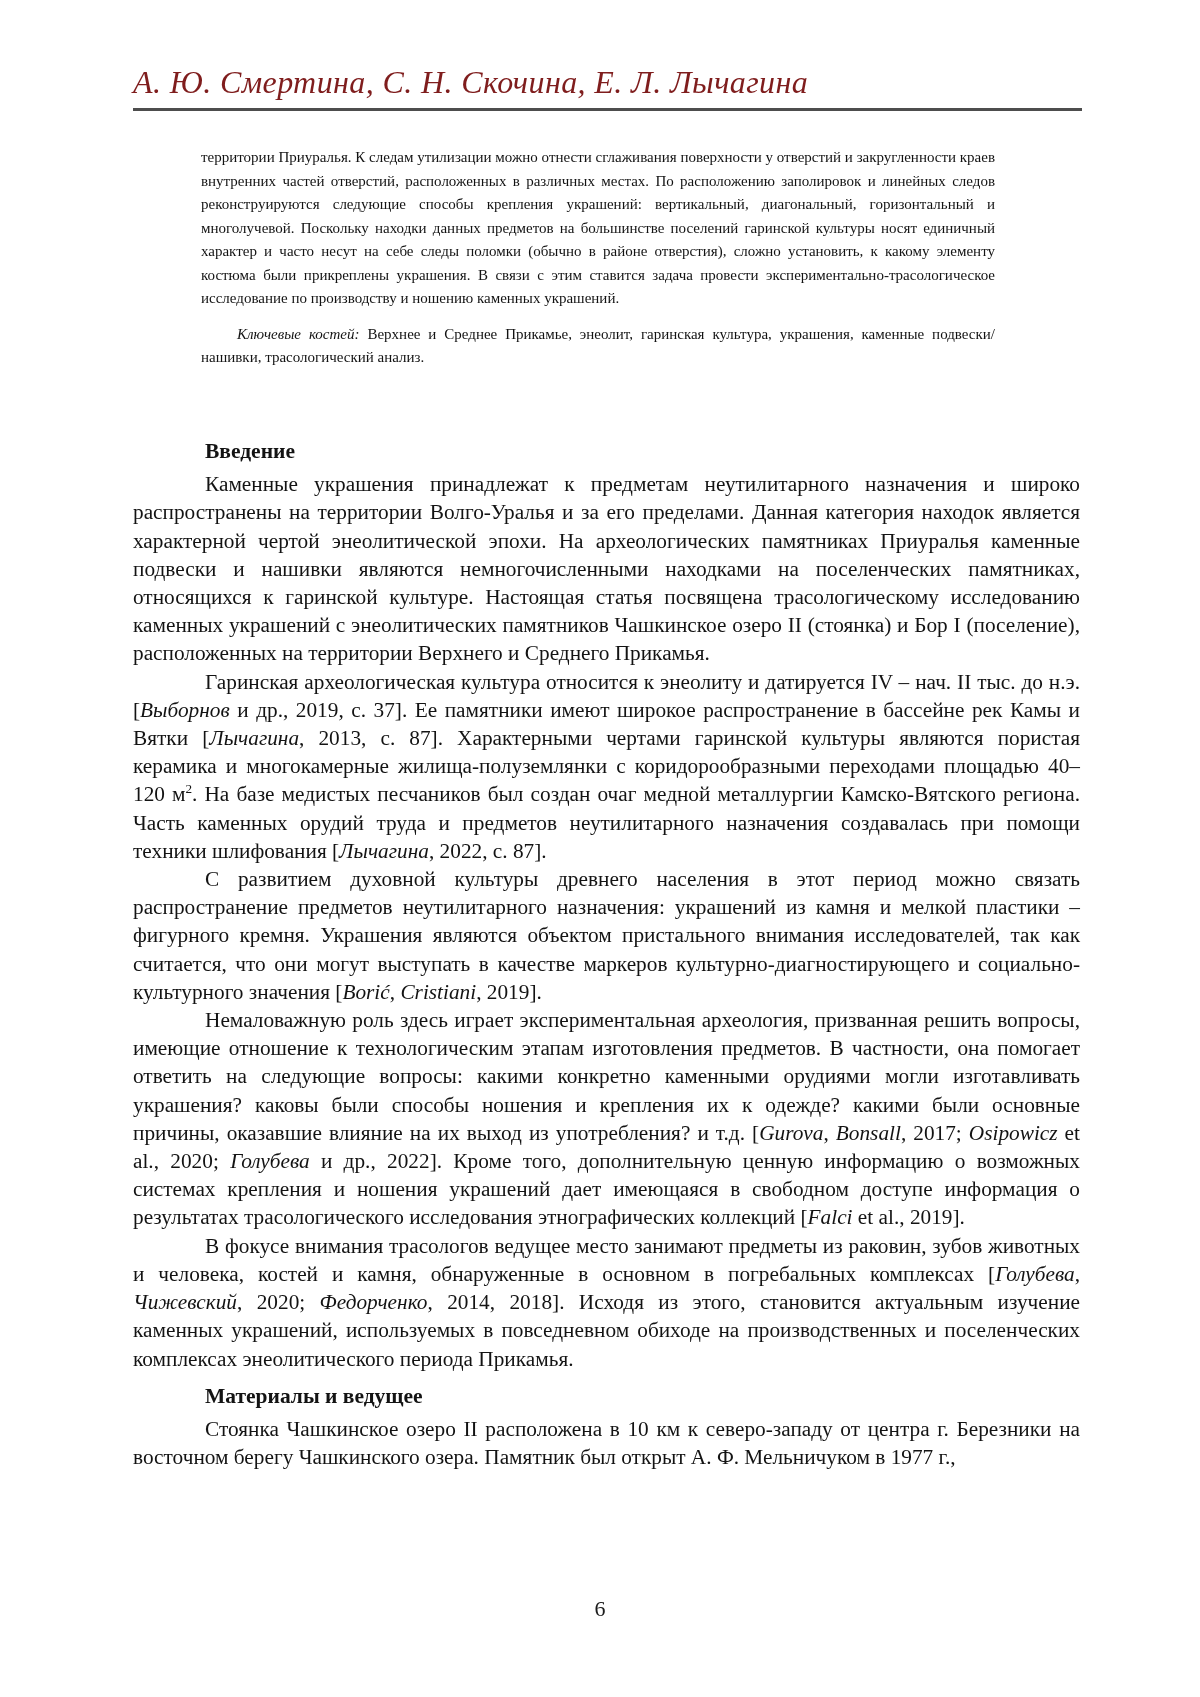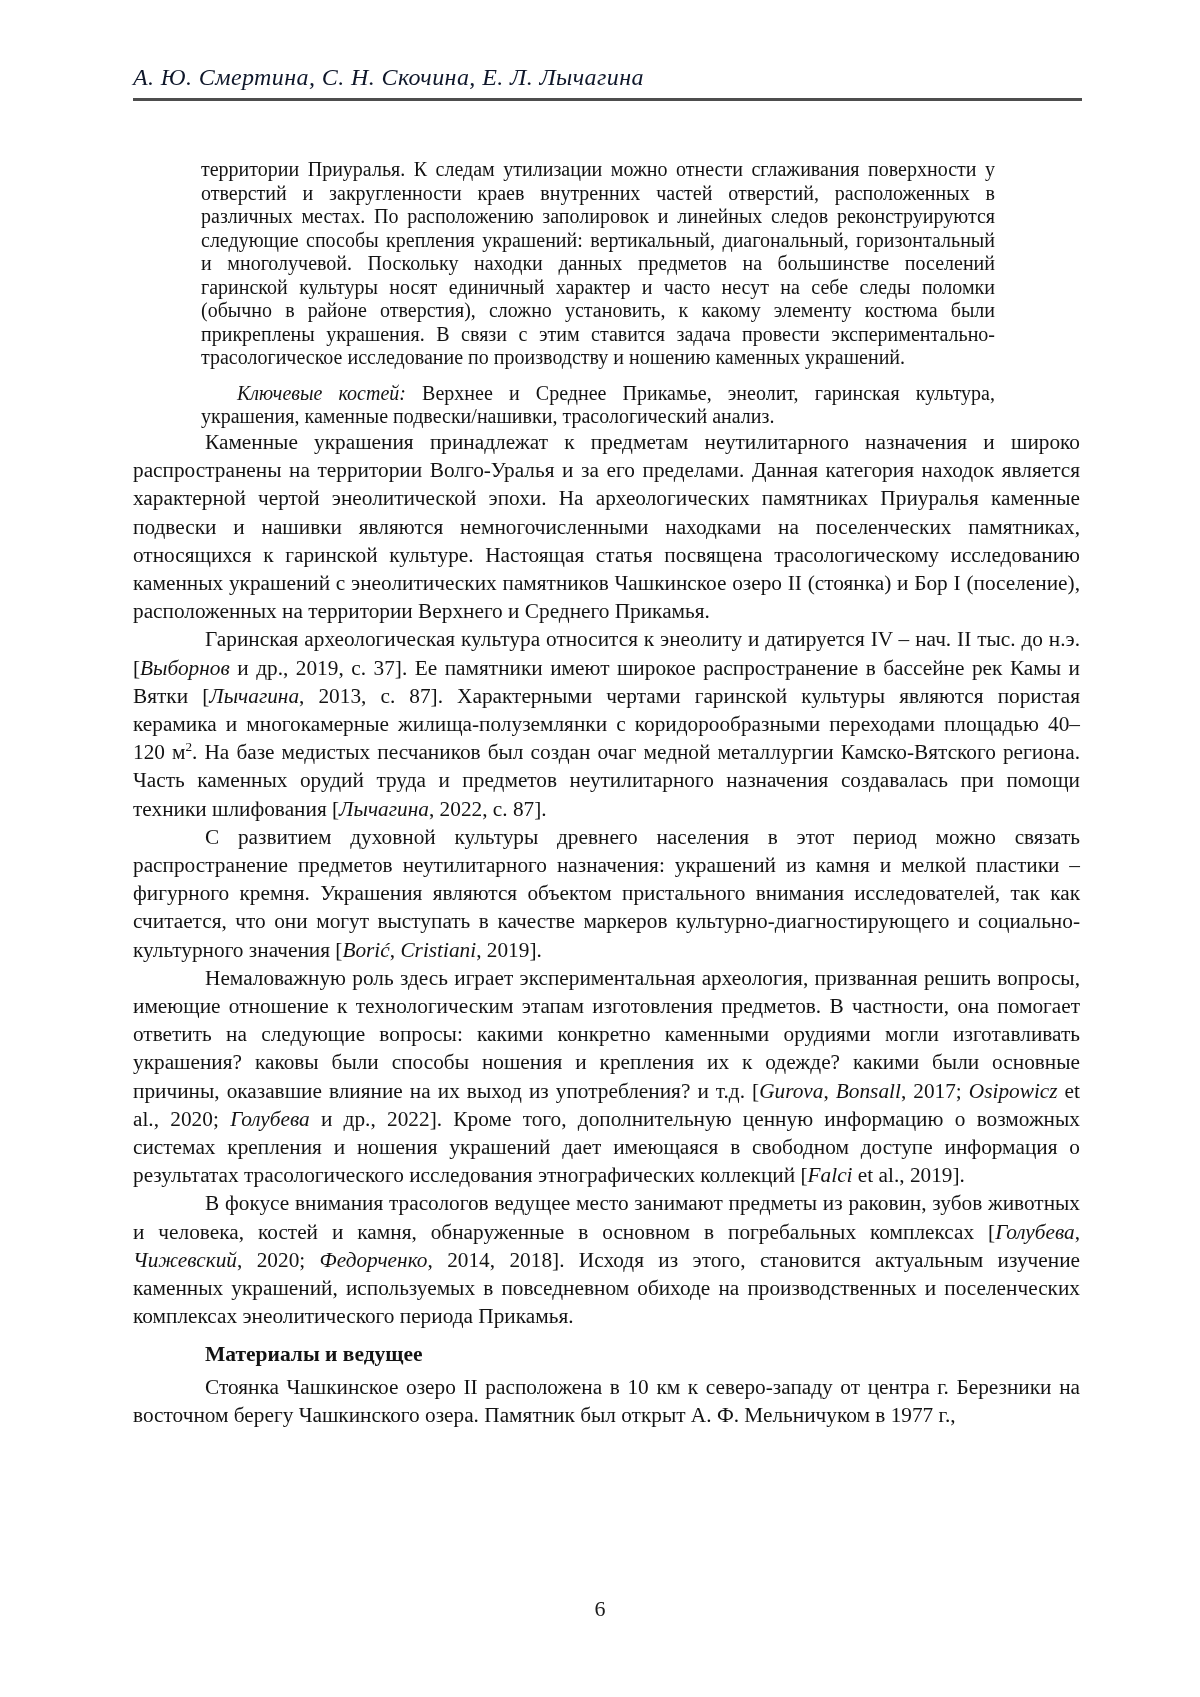--- a/index.html
+++ b/index.html
@@ -18,39 +18,38 @@
   }
   
   .running-header {
     position: absolute;
     left: 133px;
     right: 118px;
     top: 64px;
   }
   .authors {
     font-style: italic;
-    font-size: 24px;
+    font-size: 32px;
     letter-spacing: 0.4px;
-    color: #0f172a;
+    color: #7f1d1d;
   }
   .header-rule {
     margin-top: 7px;
     height: 3px;
     background: #4d4d4d;
   }
   
   .abstract {
     position: absolute;
     left: 201px;
     width: 794px;
     top: 146px;
-    font-size: 20px;
+    font-size: 15px;
     line-height: 23.5px;
     text-align: justify;
-    margin-top: 12px;
   }
   .abstract p { margin: 0; }
   .abstract p.keywords {
     margin-top: 12px;
     text-indent: 36px;
   }
   
   .body-text {
     position: absolute;
     left: 133px;
@@ -99,20 +98,21 @@
     <div class="authors">А. Ю. Смертина, С. Н. Скочина, Е. Л. Лычагина</div>
     <div class="header-rule"></div>
   </header>
 
   <section class="abstract">
       <p class="para"><span>территории Приуралья. К следам утилизации можно отнести сглаживания поверхности у отверстий и закругленности краев внутренних частей отверстий, расположенных в различных местах. По расположению заполировок и линейных следов реконструируются следующие способы крепления украшений: вертикальный, диагональный, горизонтальный и многолучевой. Поскольку находки данных предметов на большинстве поселений гаринской культуры носят единичный характер и часто несут на себе следы поломки (обычно в районе отверстия), сложно установить, к какому элементу костюма были прикреплены украшения. В связи с этим ставится задача провести экспериментально-трасологическое исследование по производству и ношению каменных украшений.</span></p>
       <p class="para keywords"><span class="it">Ключевые костей:</span><span> Верхнее и Среднее Прикамье, энеолит, гаринская культура, украшения, каменные подвески/нашивки, трасологический анализ.</span></p>
     </section>
 
   <section class="body-text">
+      <h2 class="section-heading"><span>Введение</span></h2>
       <p class="para"><span>Каменные украшения принадлежат к предметам неутилитарного назначения и широко распространены на территории Волго-Уралья и за его пределами. Данная категория находок является характерной чертой энеолитической эпохи. На археологических памятниках Приуралья каменные подвески и нашивки являются немногочисленными находками на поселенческих памятниках, относящихся к гаринской культуре. Настоящая статья посвящена трасологическому исследованию каменных украшений с энеолитических памятников Чашкинское озеро II (стоянка) и Бор I (поселение), расположенных на территории Верхнего и Среднего Прикамья.</span></p>
       <p class="para"><span>Гаринская археологическая культура относится к энеолиту и датируется IV – нач. II тыс. до н.э. [</span><span class="it">Выборнов</span><span> и др., 2019, с. 37]. Ее памятники имеют широкое распространение в бассейне рек Камы и Вятки [</span><span class="it">Лычагина</span><span>, 2013, с. 87]. Характерными чертами гаринской культуры являются пористая керамика и многокамерные жилища-полуземлянки с коридорообразными переходами площадью 40–120 м</span><sup>2</sup><span>. На базе медистых песчаников был создан очаг медной металлургии Камско-Вятского региона. Часть каменных орудий труда и предметов неутилитарного назначения создавалась при помощи техники шлифования [</span><span class="it">Лычагина</span><span>, 2022, с. 87].</span></p>
       <p class="para"><span>С развитием духовной культуры древнего населения в этот период можно связать распространение предметов неутилитарного назначения: украшений из камня и мелкой пластики – фигурного кремня. Украшения являются объектом пристального внимания исследователей, так как считается, что они могут выступать в качестве маркеров культурно-диагностирующего и социально-культурного значения [</span><span class="it">Borić</span><span>, </span><span class="it">Cristiani</span><span>, 2019].</span></p>
       <p class="para"><span>Немаловажную роль здесь играет экспериментальная археология, призванная решить вопросы, имеющие отношение к технологическим этапам изготовления предметов. В частности, она помогает ответить на следующие вопросы: какими конкретно каменными орудиями могли изготавливать украшения? каковы были способы ношения и крепления их к одежде? какими были основные причины, оказавшие влияние на их выход из употребления? и т.д. [</span><span class="it">Gurova</span><span>, </span><span class="it">Bonsall</span><span>, 2017; </span><span class="it">Osipowicz</span><span>  et al., 2020; </span><span class="it">Голубева</span><span> и др., 2022]. Кроме того, дополнительную ценную информацию о возможных системах крепления и ношения украшений дает имеющаяся в свободном доступе информация о результатах трасологического исследования этнографических коллекций [</span><span class="it">Falci</span><span> et al., 2019].</span></p>
       <p class="para"><span>В фокусе внимания трасологов ведущее место занимают предметы из раковин, зубов животных и человека, костей и камня, обнаруженные в основном в погребальных комплексах [</span><span class="it">Голубева</span><span>, </span><span class="it">Чижевский</span><span>, 2020; </span><span class="it">Федорченко</span><span>, 2014, 2018]. Исходя из этого, становится актуальным изучение каменных украшений, используемых в повседневном обиходе на производственных и поселенческих комплексах энеолитического периода Прикамья.</span></p>
       <h2 class="section-heading"><span>Материалы и ведущее</span></h2>
       <p class="para"><span>Стоянка Чашкинское озеро II расположена в 10 км к северо-западу от центра г. Березники на восточном берегу Чашкинского озера. Памятник был открыт А. Ф. Мельничуком в 1977 г.,</span></p>
     </section>
 
   <footer class="page-footer">

